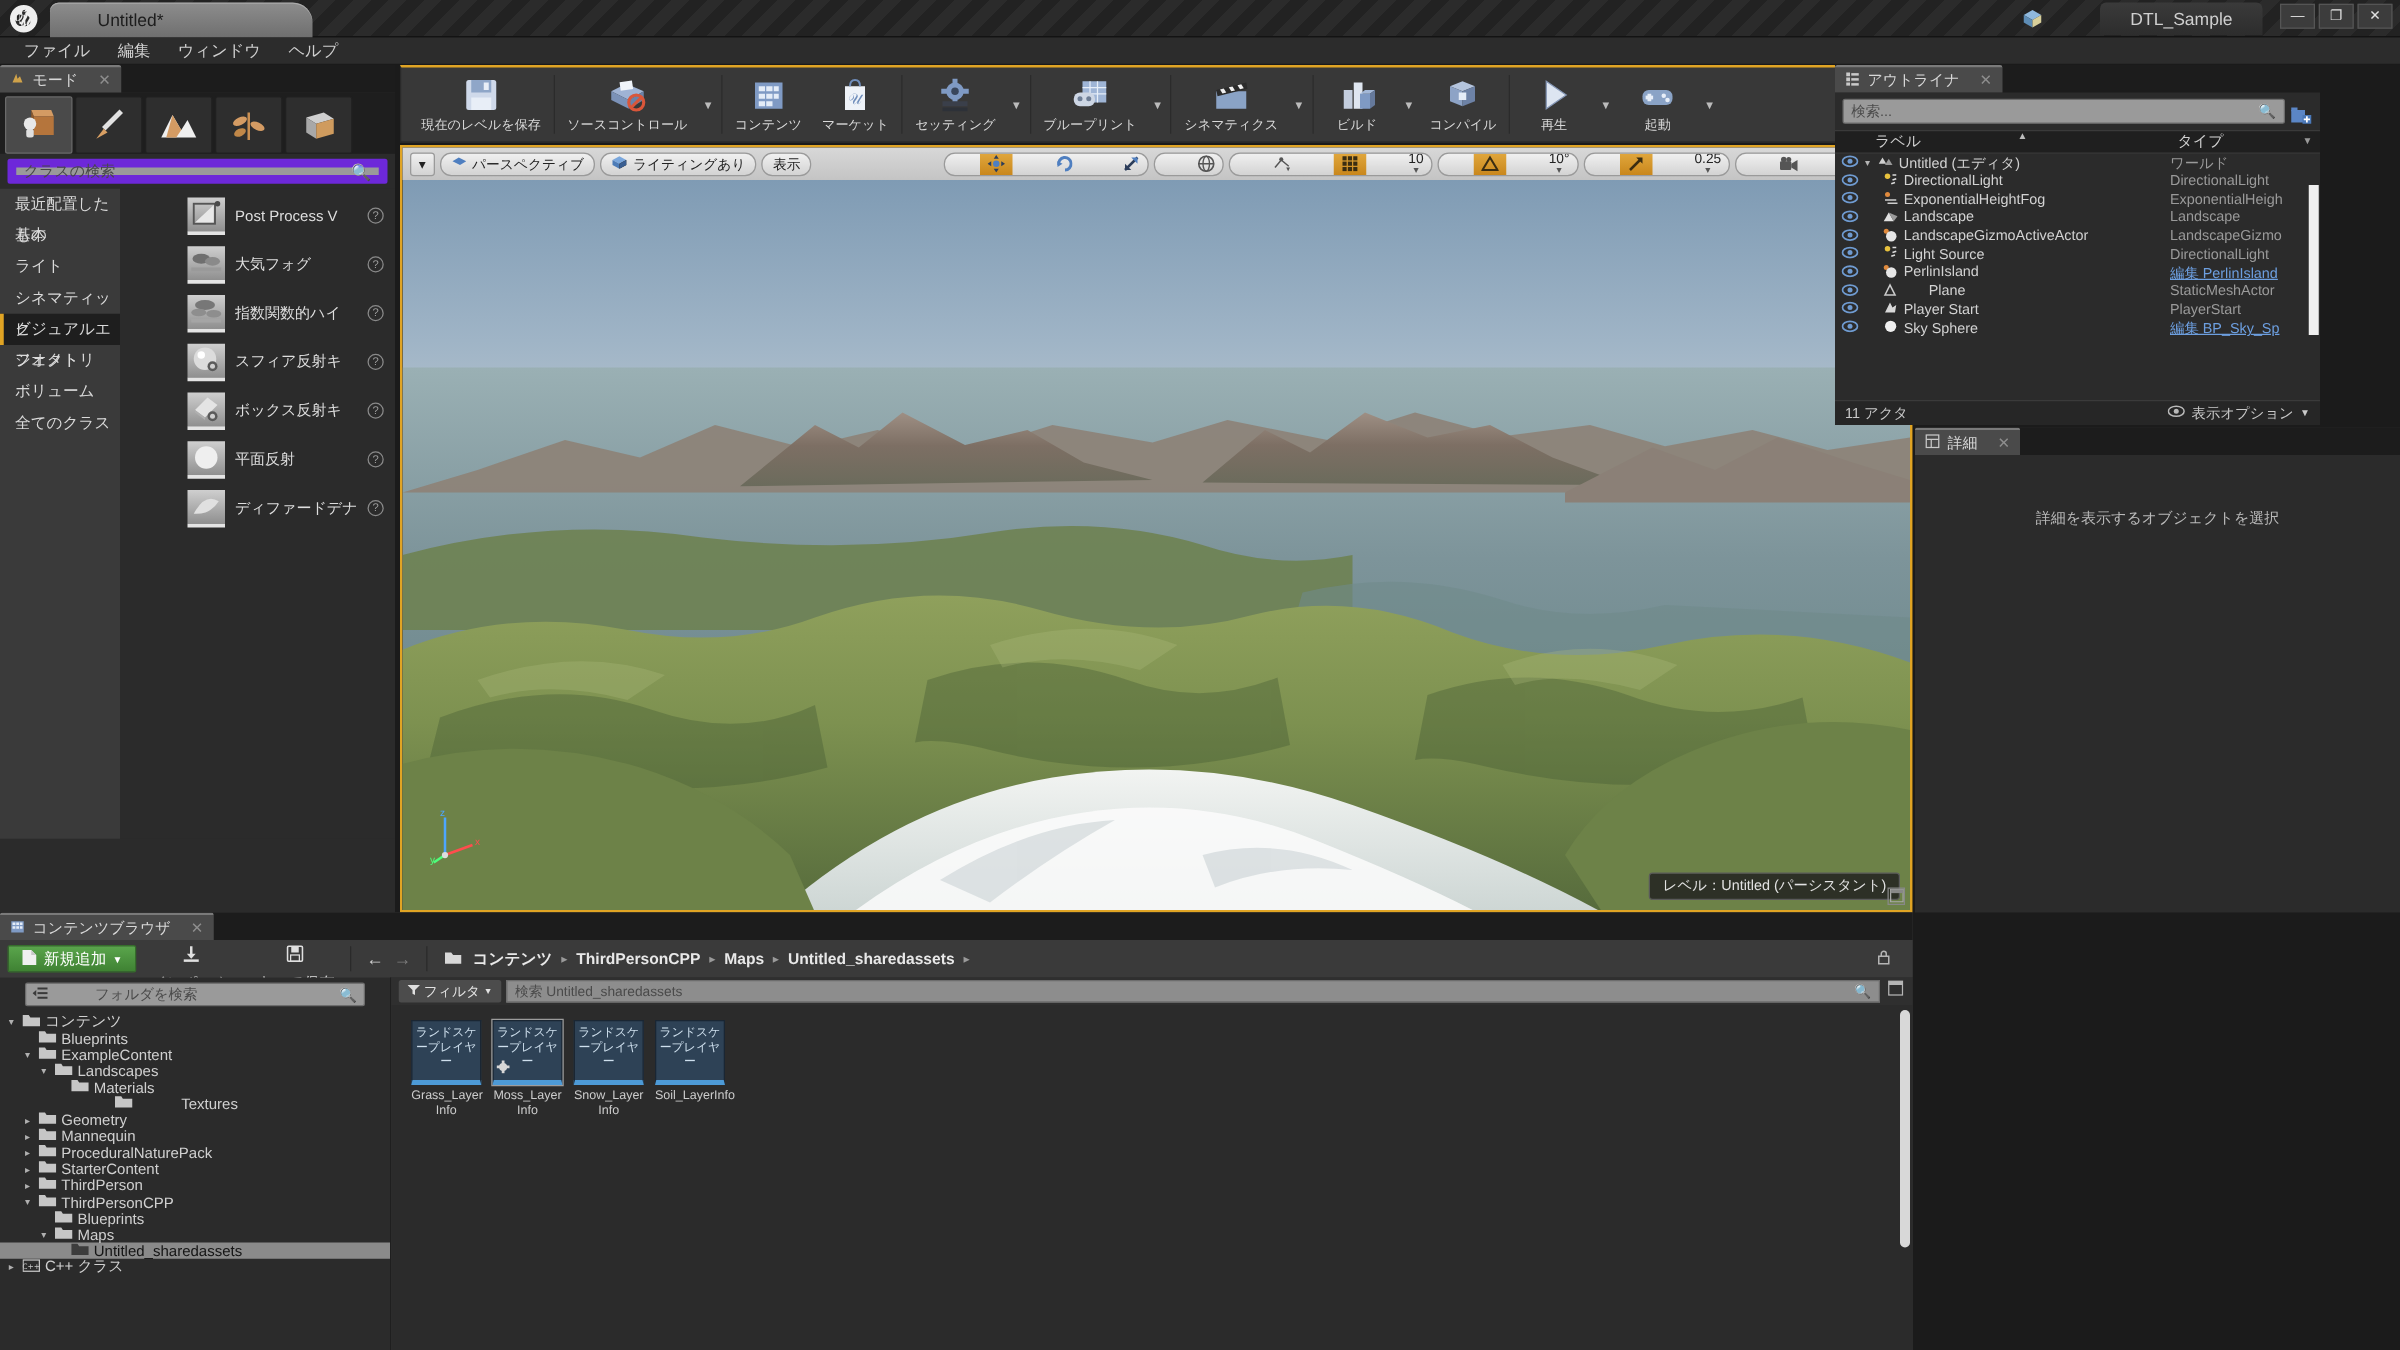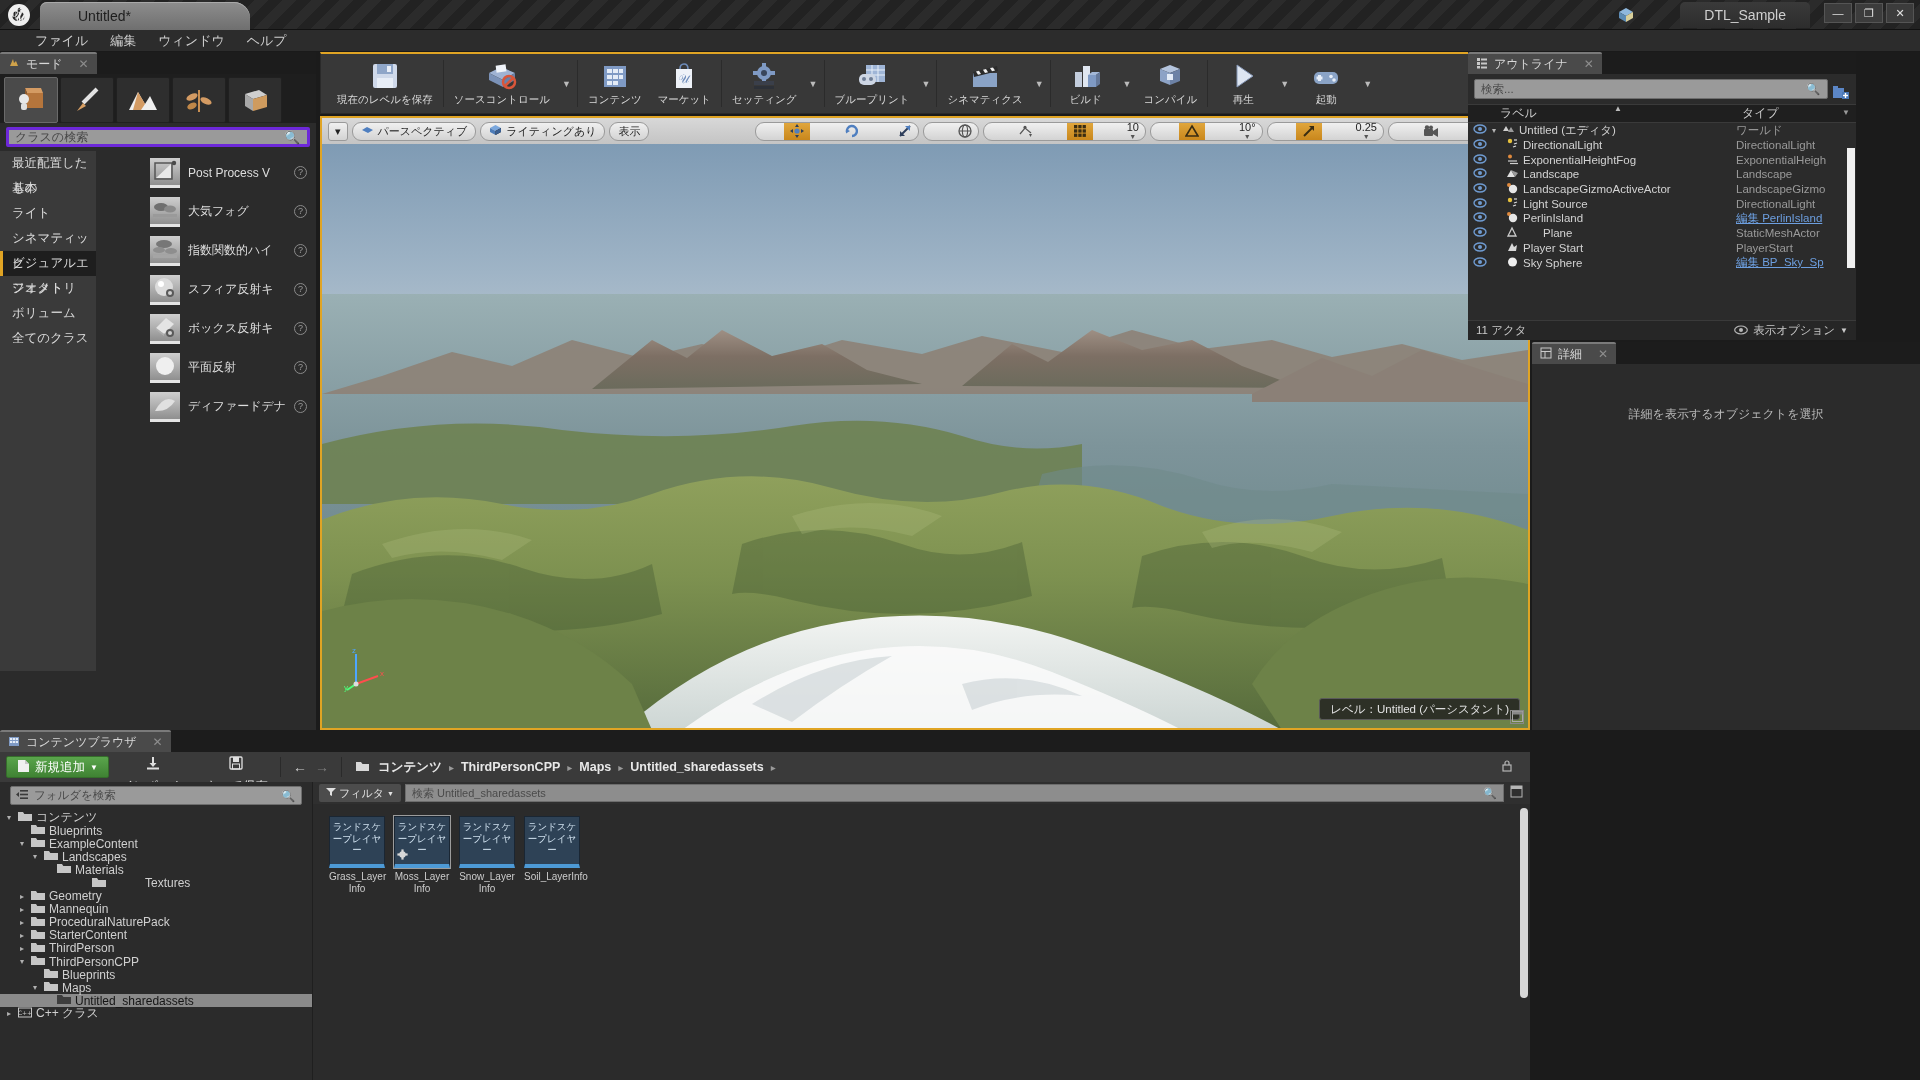--- a/index.html
+++ b/index.html
@@ -41,21 +41,21 @@
   .wbtns { position: absolute; right: 6px; top: 3px; display: flex; gap: 3px; }
   .wbtn {
     width: 28px; height: 20px; background: #3c3c3c; border: 1px solid #555;
     color: #e0e0e0; font-size: 11px; text-align: center; line-height: 18px;
   }
 
   
   .menubar {
     position: absolute; left: 0; top: 30px; width: 1920px; height: 22px;
     background: #2c2c2c; border-bottom: 1px solid #1a1a1a;
-    display: flex; align-items: center; padding-left: 24px;
+    display: flex; align-items: center; padding-left: 8px;
   }
   .menuitem { padding: 0 11px; font-size: 13px; color: #cfcfcf; line-height: 22px; cursor: default; }
 
   
   .panel { position: absolute; background: #242424; }
   .ptab {
     height: 22px; background: #3b3b3b; display: inline-flex; align-items: center;
     padding: 0 8px; font-size: 12px; color: #d8d8d8; border-top: 2px solid #5a5a5a;
     gap: 6px; border-radius: 2px 2px 0 0;
   }
@@ -64,21 +64,21 @@
 
   
   #modes { left: 0; top: 52px; width: 316px; height: 678px; background: #2b2b2b; }
   .modes-tabs { display: flex; background: #1e1e1e; padding: 3px 0 0 4px; gap: 2px; }
   .mtile {
     width: 54px; height: 46px; background: #2e2e2e; border: 1px solid #202020;
     display: flex; align-items: center; justify-content: center; border-radius: 2px;
   }
   .mtile.sel { background: #4a4a4a; border-color: #6a6a6a; }
   .searchbox {
-    margin: 4px 6px; height: 20px; background: #9a9a9a; border: 3px solid #6d28d9;
+    margin: 4px 6px; height: 20px; background: #9a9a9a; border: 7px solid #6d28d9;
     border-radius: 2px; display: flex; align-items: center; padding: 0 6px;
     font-size: 12px; color: #474747;
   }
   .searchbox .mag { margin-left: auto; color: #2d2d2d; font-size: 13px; }
   .modes-body { display: flex; height: 520px; }
   .cat-list { width: 152px; background: #3a3a3a; }
   .cat {
     height: 25px; line-height: 25px; padding-left: 9px; font-size: 12.5px;
     color: #dadada; border-left: 3px solid transparent;
   }
@@ -191,22 +191,22 @@
     height: 22px; padding: 0 10px; font-size: 12.5px; display: flex; align-items: center; gap: 5px;
     border-radius: 2px;
   }
   .cb-btn { height: 22px; padding: 0 8px; display: flex; align-items: center; gap: 5px;
             font-size: 12.5px; color: #e0e0e0; flex-direction: column; }
   .cb-nav { display: flex; align-items: center; gap: 8px; padding: 0 8px; color: #cfcfcf; font-size: 14px; }
   .cb-sep { width: 1px; height: 20px; background: #2a2a2a; }
   .cb-body { display: flex; height: 320px; }
   .cb-left { width: 313px; background: #2b2b2b; border-right: 1px solid #1f1f1f; }
   .cb-srch {
-    margin: 4px 10px; height: 19px; background: #9a9a9a; border: 1px solid #6d6d6d; border-radius: 2px;
-    display: flex; align-items: center; padding: 0 5px; font-size: 11.5px; color: #4a4a4a;
+    margin: 4px 20px; height: 19px; background: #9a9a9a; border: 1px solid #6d6d6d; border-radius: 2px;
+    display: flex; align-items: center; padding: 0 5px; font-size: 11.5px; color: #4a4a4a; gap: 32px;
   }
   .tree { padding-top: 2px; font-size: 12px; position: relative; }
   .trow { height: 13.1px; display: flex; align-items: center; gap: 4px; color: #d0d0d0; white-space: nowrap; }
   .trow.sel { background: #8a8a8a; color: #141414; }
   .tarrow { width: 10px; font-size: 8px; color: #b0b0b0; text-align: center; }
   .tfolder { color: #c6c6c6; font-size: 11px; }
   .cb-right { flex: 1; background: #2b2b2b; display: flex; flex-direction: column; }
   .cb-path {
     height: 26px; background: #333; display: flex; align-items: center; gap: 7px; padding: 0 10px;
     font-size: 12.5px; color: #e8e8e8; font-weight: bold;

